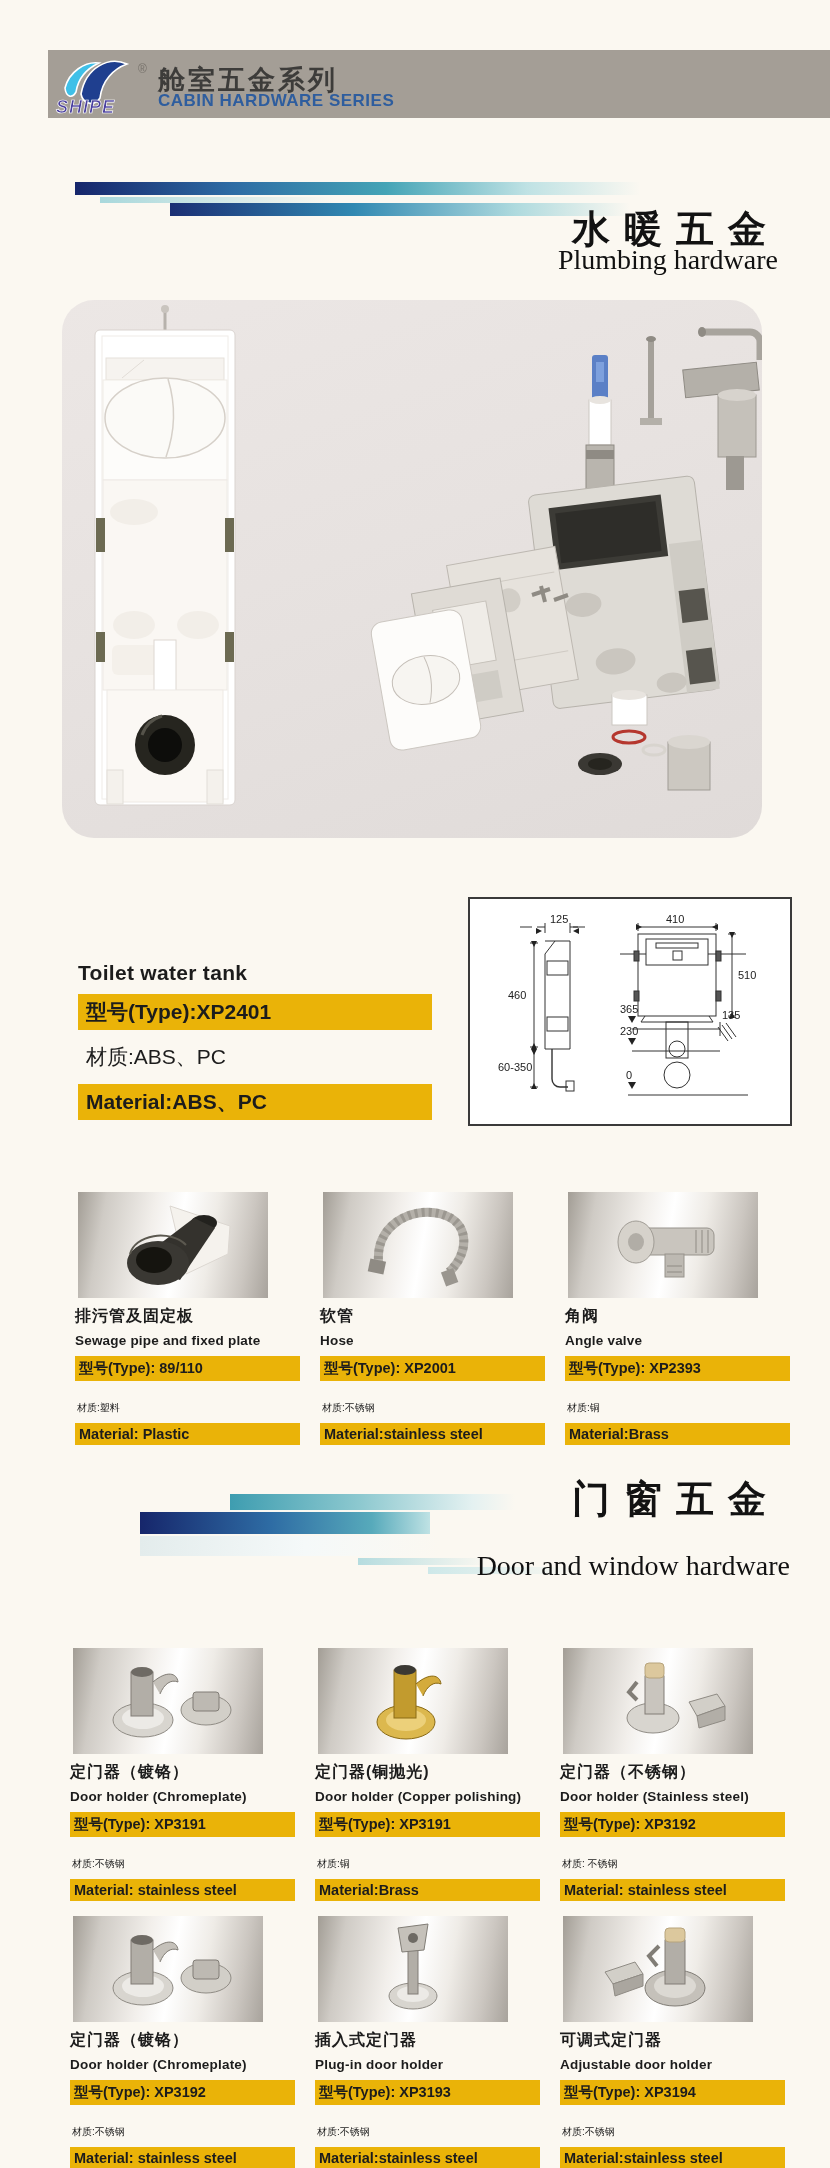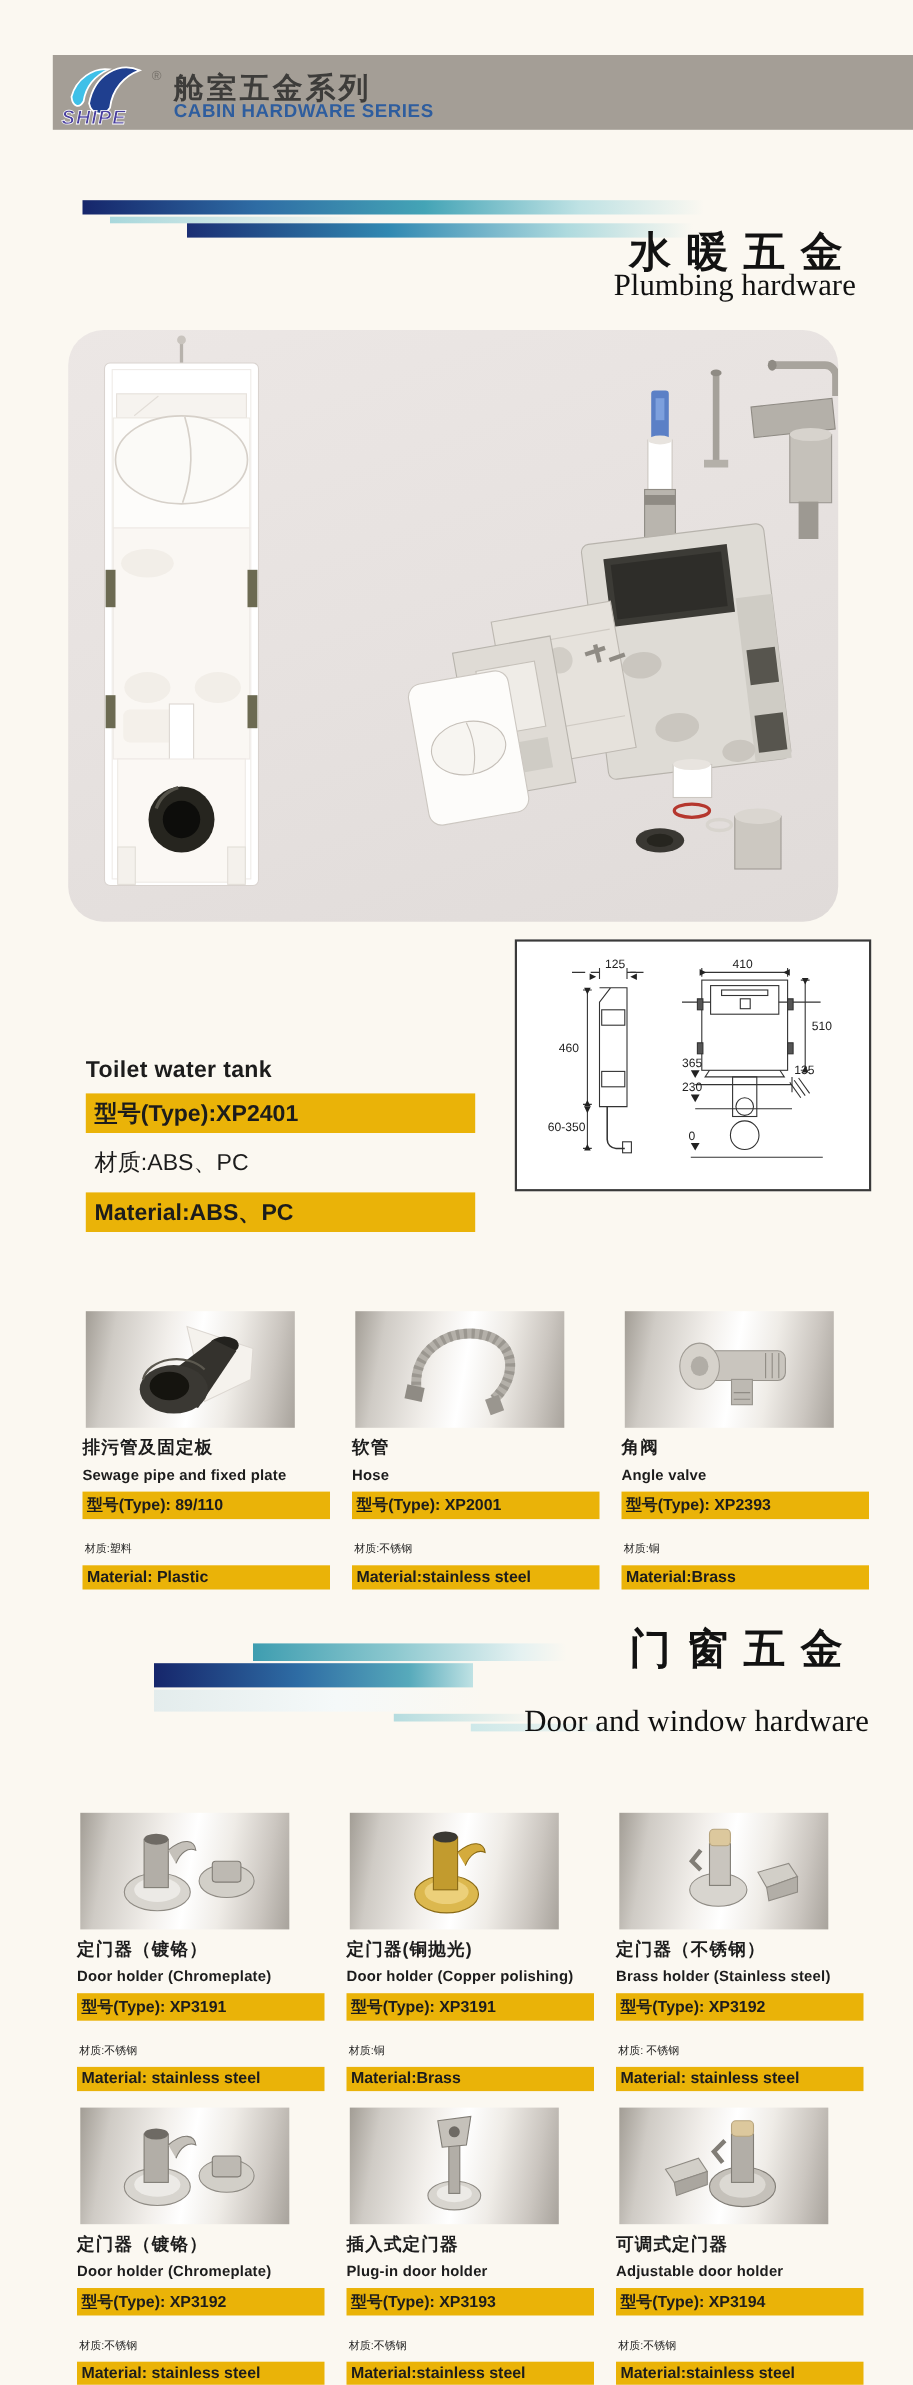--- a/index.html
+++ b/index.html
@@ -46,21 +46,21 @@
   .sec1-zh{right:50px;top:156px;margin-top:48px;}
   .sec1-en{right:52px;top:212px;}
   .sec2-zh{right:50px;top:1474px;}
   .sec2-en{right:40px;top:1518px;}
 
   
   .hero{left:62px;top:300px;width:700px;height:538px;border-radius:32px;
     background:linear-gradient(160deg,#ece7e5 0%,#e7e2e0 45%,#e0dbd9 100%);overflow:hidden;}
 
   
-  .tech-box{left:468px;top:854px;width:320px;height:225px;background:#fff;border:2px solid #3a3a3a;}
+  .tech-box{left:468px;top:897px;width:320px;height:225px;background:#fff;border:2px solid #3a3a3a;}
   .tech-box svg{display:block;}
   .tech-box text{font-family:"Liberation Sans",sans-serif;font-size:11px;fill:#222;}
 
   
   .tank-info{left:78px;top:952px;width:354px;}
   .tank-zh{font-size:24px;font-weight:bold;letter-spacing:2px;}
   .tank-en{font-size:21px;font-weight:bold;margin-top:9px;letter-spacing:0.3px;}
   .tank-row{font-size:21px;margin-top:9px;padding:4px 8px;}
   .band{background:#eab308;font-weight:bold;}
 
@@ -365,21 +365,21 @@
       <span class="glyph-holder"><svg width="190" height="106" viewBox="0 0 190 106">
             <ellipse cx="90" cy="70" rx="26" ry="15" fill="#d8d5cf" stroke="#8f8b84"></ellipse>
             <rect x="82" y="28" width="19" height="38" fill="#c9c5be" stroke="#817d76"></rect>
             <rect x="82" y="15" width="19" height="15" rx="4" fill="#dcc89d" stroke="#b7a47d"></rect>
             <path d="M74,34 l-8,10 8,8" fill="none" stroke="#817d76" stroke-width="4"></path>
             <polygon points="126,54 154,46 162,58 134,68" fill="#d2cfc8" stroke="#8f8b84"></polygon>
             <polygon points="134,68 162,58 162,72 136,80" fill="#b2aea7" stroke="#8f8b84"></polygon>
           </svg></span>
     </div>
     <div class="c-zh">定门器（不锈钢）</div>
-    <div class="c-en">Brass holder (Stainless steel)</div>
+    <div class="c-en">Door holder (Stainless steel)</div>
     <div class="c-row band c-type">型号(Type): XP3192</div>
     <div class="c-mat">材质: 不锈钢</div>
     <div class="c-row band c-mat-en">Material: stainless steel</div>
   </div>
   </div>
 <div class="abs cards-row row-door2" id="door-row2">
     <div class="p-card">
     <div class="card-img">
       <span class="glyph-holder"><svg width="190" height="106" viewBox="0 0 190 106">
             <ellipse cx="70" cy="72" rx="30" ry="17" fill="#d8d5cf" stroke="#8f8b84"></ellipse>

